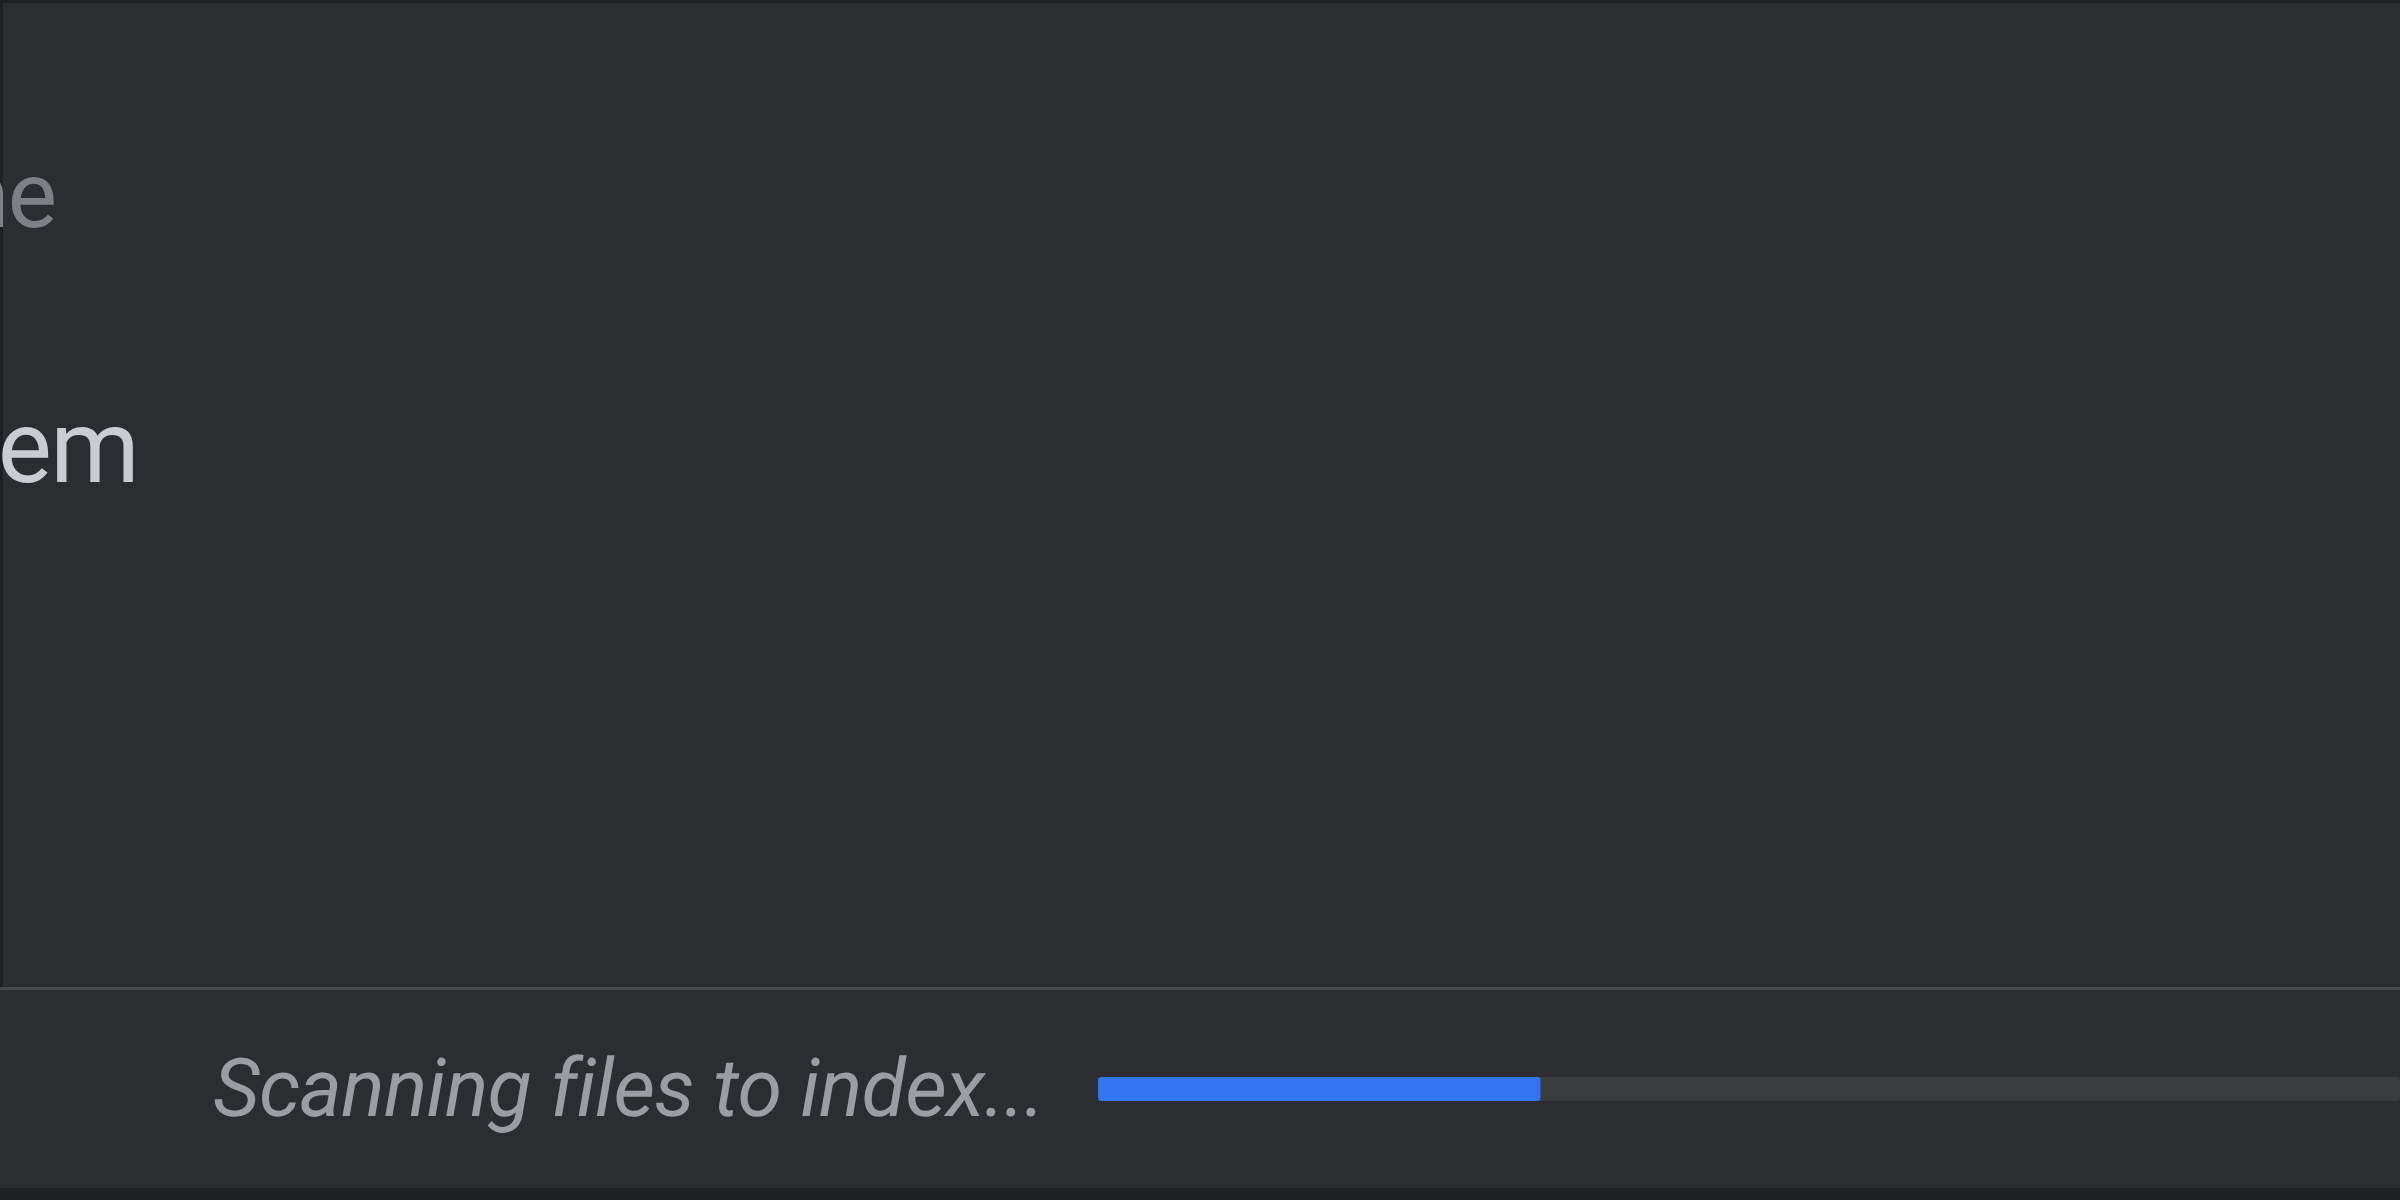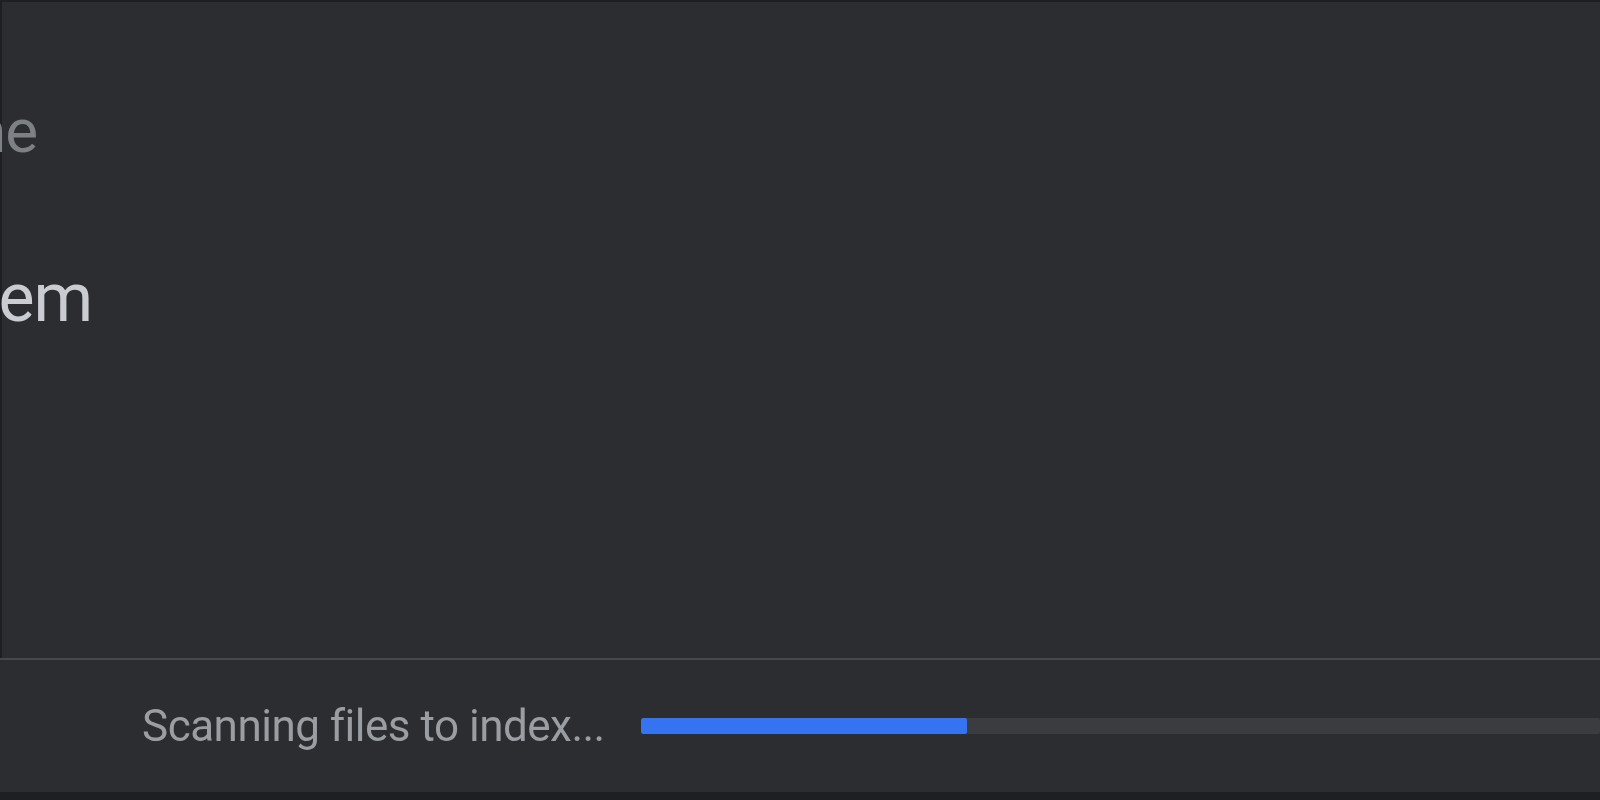--- a/index.html
+++ b/index.html
@@ -55,25 +55,26 @@
     }
     .status-bar-inner {
       display: flex;
       align-items: center;
       padding-left: 142px;
       width: 100%;
       height: 100%;
       border-bottom: 8px solid #1e1f22;
     }
     .status-text {
-      font-size: 44px;
+      font-size: 54px;
       color: #9a9da2;
       font-weight: 400;
       letter-spacing: -0.5px;
       margin-right: 36px;
+      font-style: italic;
     }
     .progress-track {
       position: relative;
       flex: 1;
       height: 16px;
       background: #3a3c40;
       border-radius: 2px;
       margin-right: 0;
       overflow: hidden;
     }

